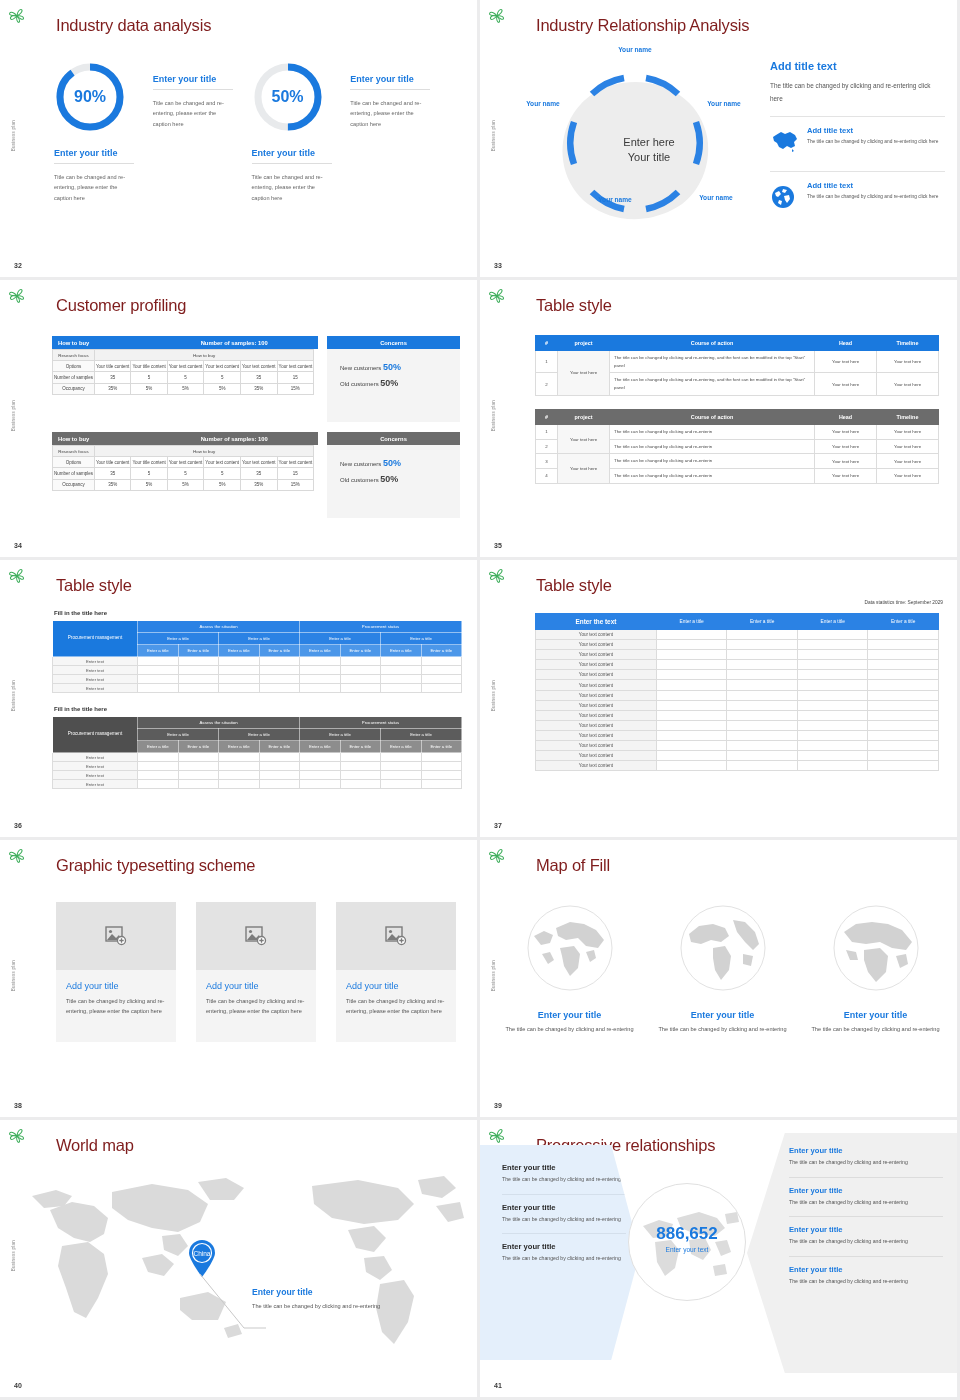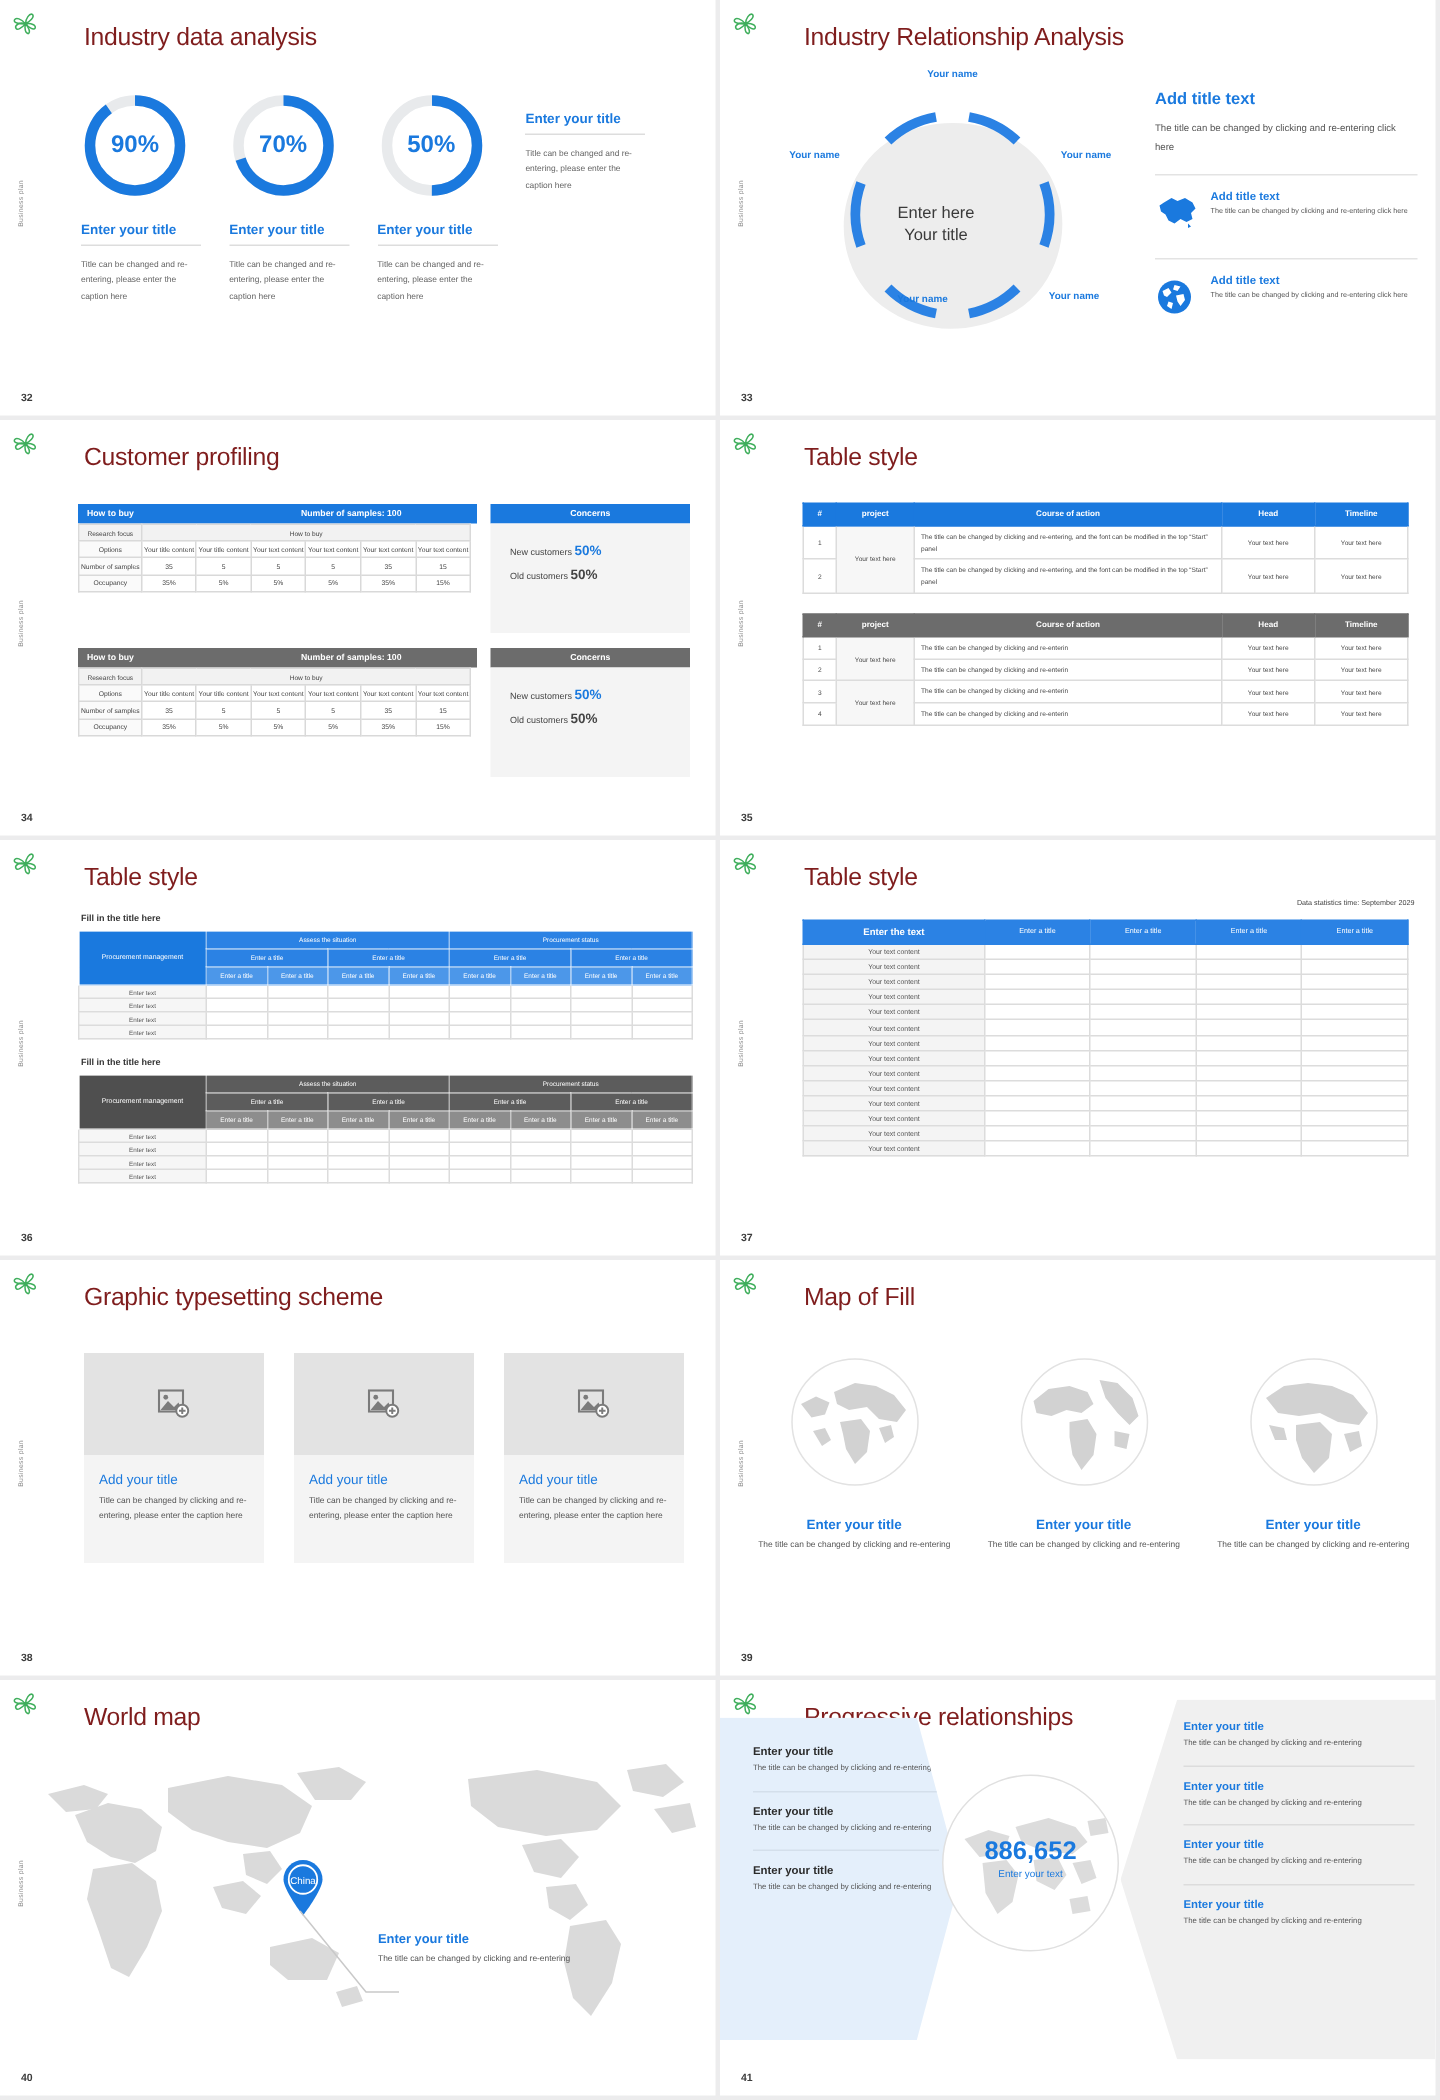--- a/index.html
+++ b/index.html
@@ -61,21 +61,21 @@
     display:flex; align-items:center; justify-content:center;
     font-size:16px; font-weight:bold; color:#1a79de;
   }
   .dtitle { margin:14px 0 0 4px; font-size:9px; font-weight:bold; color:#1a79de; }
   .drule { margin:5px 0 0 4px; width:80px; height:1px; background:#dddddd; }
   .dbody { margin:8px 0 0 4px; font-size:5.6px; line-height:1.85; color:#666; width:82px; }
 
   
   .wheel { position:absolute; left:40px; top:52px; width:230px; height:190px; }
   .wlabel { position:absolute; font-size:6.6px; font-weight:bold; color:#1a79de; text-align:center; line-height:1.25; width:46px; }
-  .wcenter { position:absolute; left:36px; top:83px; width:136px; text-align:center; font-size:11px; color:#3a3a3a; line-height:1.35; }
+  .wcenter { position:absolute; left:61px; top:83px; width:136px; text-align:center; font-size:11px; color:#3a3a3a; line-height:1.35; }
   .rpanel { position:absolute; left:290px; top:60px; width:175px; }
   .rp-h { font-size:11px; font-weight:bold; color:#1a79de; margin:0 0 8px 0; }
   .rp-p { font-size:6.4px; color:#555; line-height:2.0; margin:0; }
   .rp-item { display:flex; gap:7px; padding:9px 0 4px 0; border-top:1px solid #e3e3e3; margin-top:10px; align-items:flex-start; }
   .rp-ico { width:30px; flex:0 0 30px; padding-top:3px; }
   .rp-it-h { font-size:7.6px; font-weight:bold; color:#1a79de; margin:0 0 3px 0; }
   .rp-it-p { font-size:4.8px; color:#555; line-height:1.75; margin:0; }
 
   
   table { border-collapse:collapse; }
@@ -189,27 +189,20 @@
             <circle cx="37" cy="37" r="30" fill="none" stroke="#e8eaec" stroke-width="7"></circle>
             <circle cx="37" cy="37" r="30" fill="none" stroke="#1a79de" stroke-width="7" stroke-dasharray="169.6 188.5" transform="rotate(-90 37 37)" stroke-linecap="butt"></circle>
           </svg>
           <div class="dpct">90%</div>
         </div>
         <div class="dtitle">Enter your title</div>
         <div class="drule"></div>
         <div class="dbody">Title can be changed and re-entering, please enter the caption here</div>
       </div>
       <div class="dcol">
-        <div class="dwrap">
-          <svg width="74" height="74" viewBox="0 0 74 74">
-            <circle cx="37" cy="37" r="30" fill="none" stroke="#e8eaec" stroke-width="7"></circle>
-            <circle cx="37" cy="37" r="30" fill="none" stroke="#1a79de" stroke-width="7" stroke-dasharray="131.9 188.5" transform="rotate(-90 37 37)"></circle>
-          </svg>
-          <div class="dpct">70%</div>
-        </div>
         <div class="dtitle">Enter your title</div>
         <div class="drule"></div>
         <div class="dbody">Title can be changed and re-entering, please enter the caption here</div>
       </div>
       <div class="dcol">
         <div class="dwrap">
           <svg width="74" height="74" viewBox="0 0 74 74">
             <circle cx="37" cy="37" r="30" fill="none" stroke="#e8eaec" stroke-width="7"></circle>
             <circle cx="37" cy="37" r="30" fill="none" stroke="#1a79de" stroke-width="7" stroke-dasharray="94.2 188.5" transform="rotate(-90 37 37)"></circle>
           </svg>

